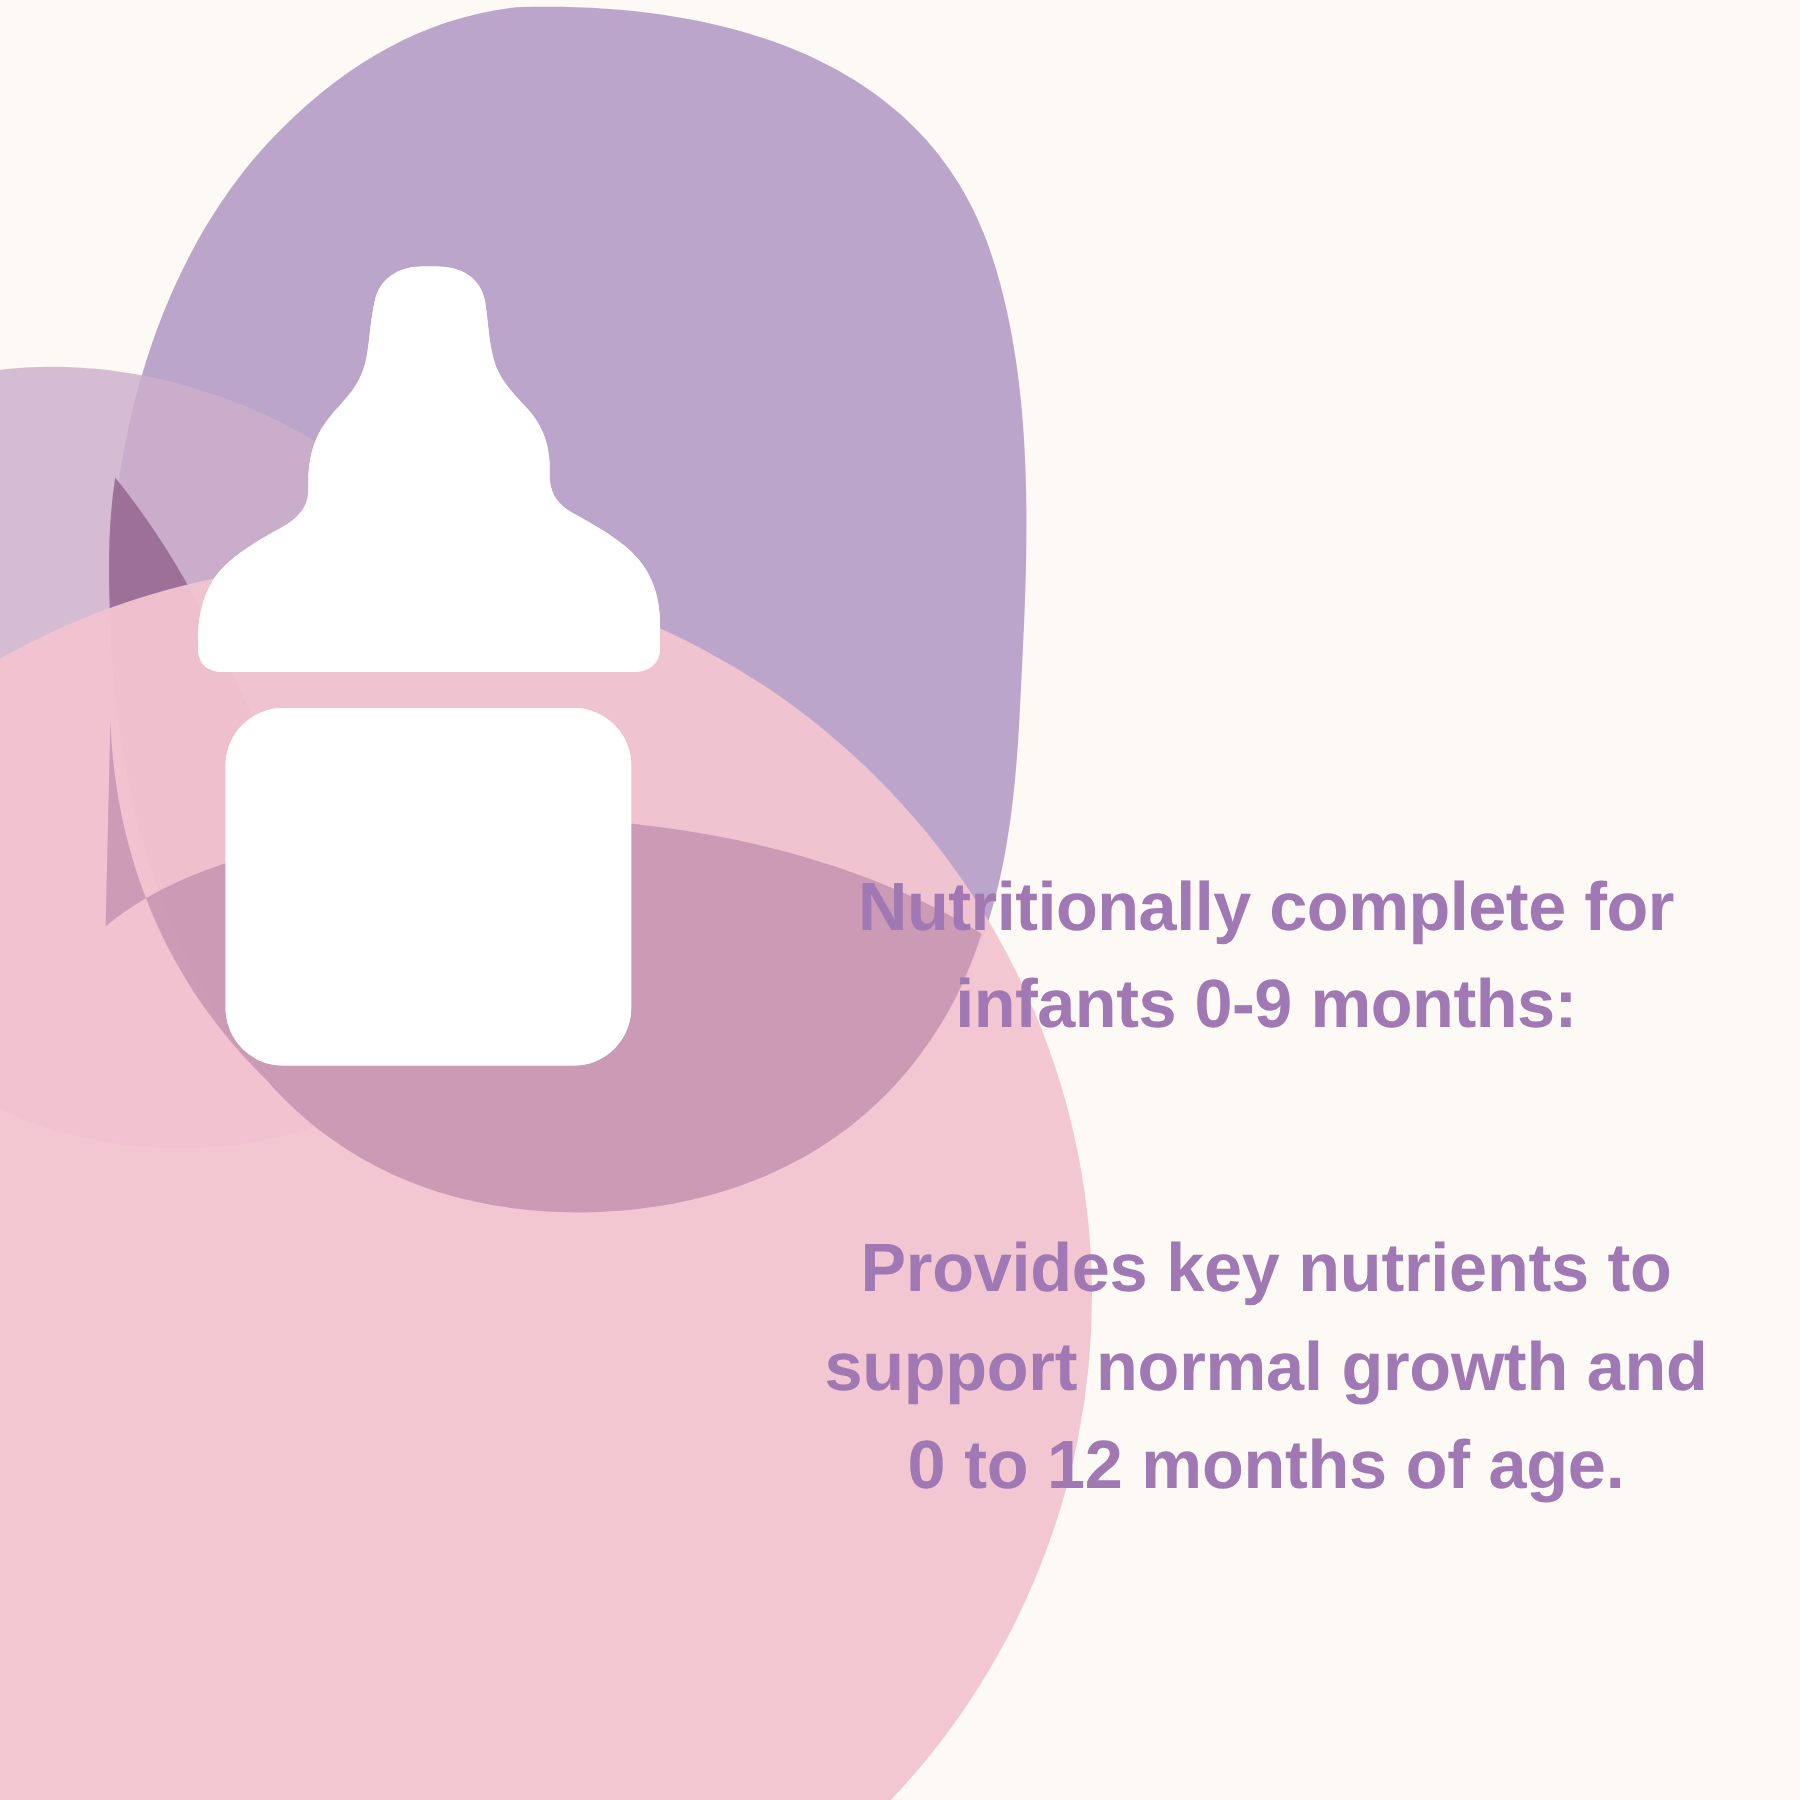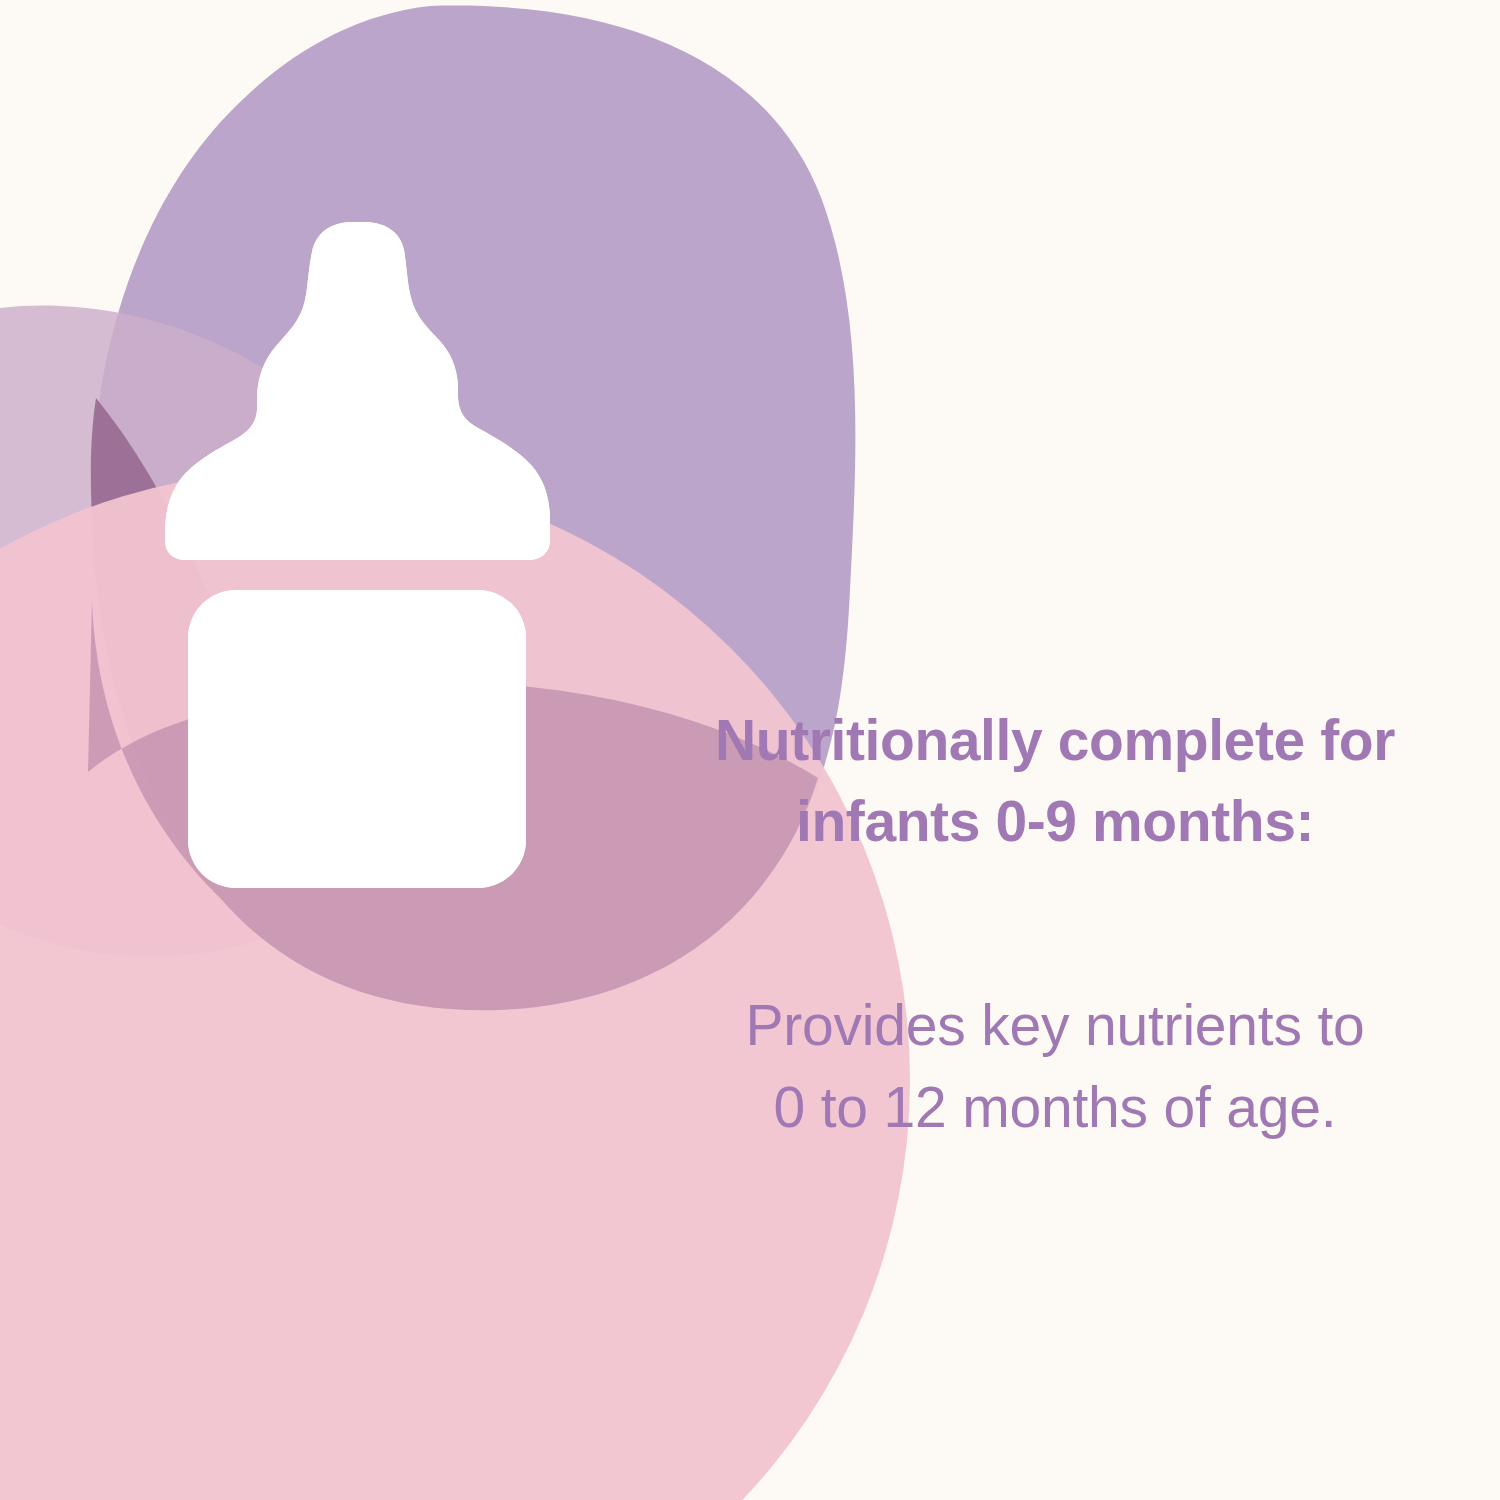--- a/index.html
+++ b/index.html
@@ -32,26 +32,26 @@
     text-align: center;
     z-index: 5;
   }
   #headline {
     font-family: "Liberation Sans", sans-serif;
     font-weight: bold;
     font-size: 57px;
     line-height: 1.42;
     letter-spacing: -0.4px;
     color: #A079B4;
-    margin: 0;
+    margin: 16px;
     padding: 0 14px;
   }
   #bodycopy {
     font-family: "Liberation Sans", sans-serif;
-    font-weight: normal;
+    font-weight: bold;
     font-size: 57px;
     line-height: 1.44;
     letter-spacing: -0.2px;
     color: #A079B4;
     margin: 0;
     padding: 0 8px;
   }
   #gap {
     height: 122px;
   }
@@ -159,18 +159,19 @@
 
     <h2 id="headline">
       <span class="ln">Nutritionally complete for</span>
       <span class="ln">infants 0-9 months:</span>
     </h2>
 
     <div id="gap"></div>
 
     <p id="bodycopy">
       <span class="ln">Provides key nutrients to</span>
+      <span class="ln">support normal growth and</span>
       <span class="ln">0 to 12 months of age.</span>
     </p>
 
   </div>
 
 </div>
 
 </body></html>

